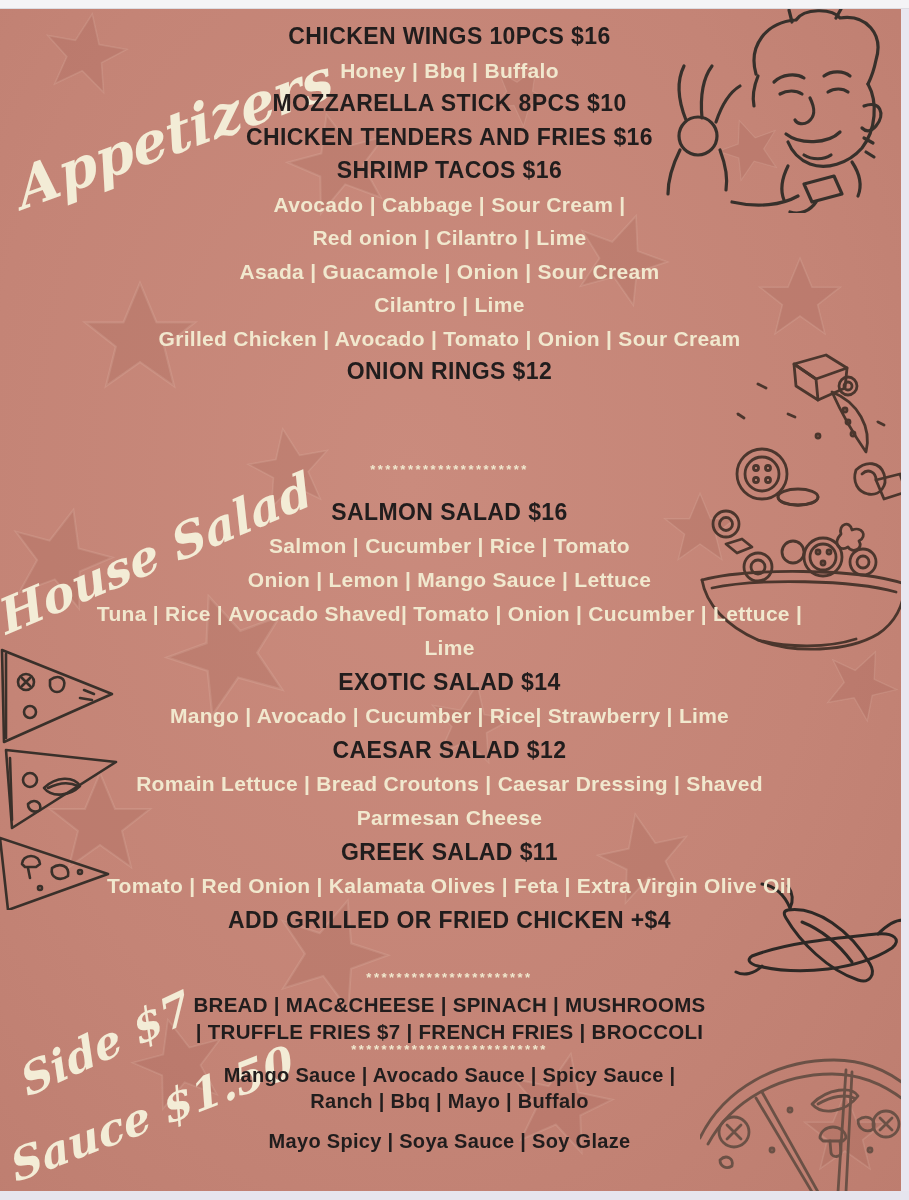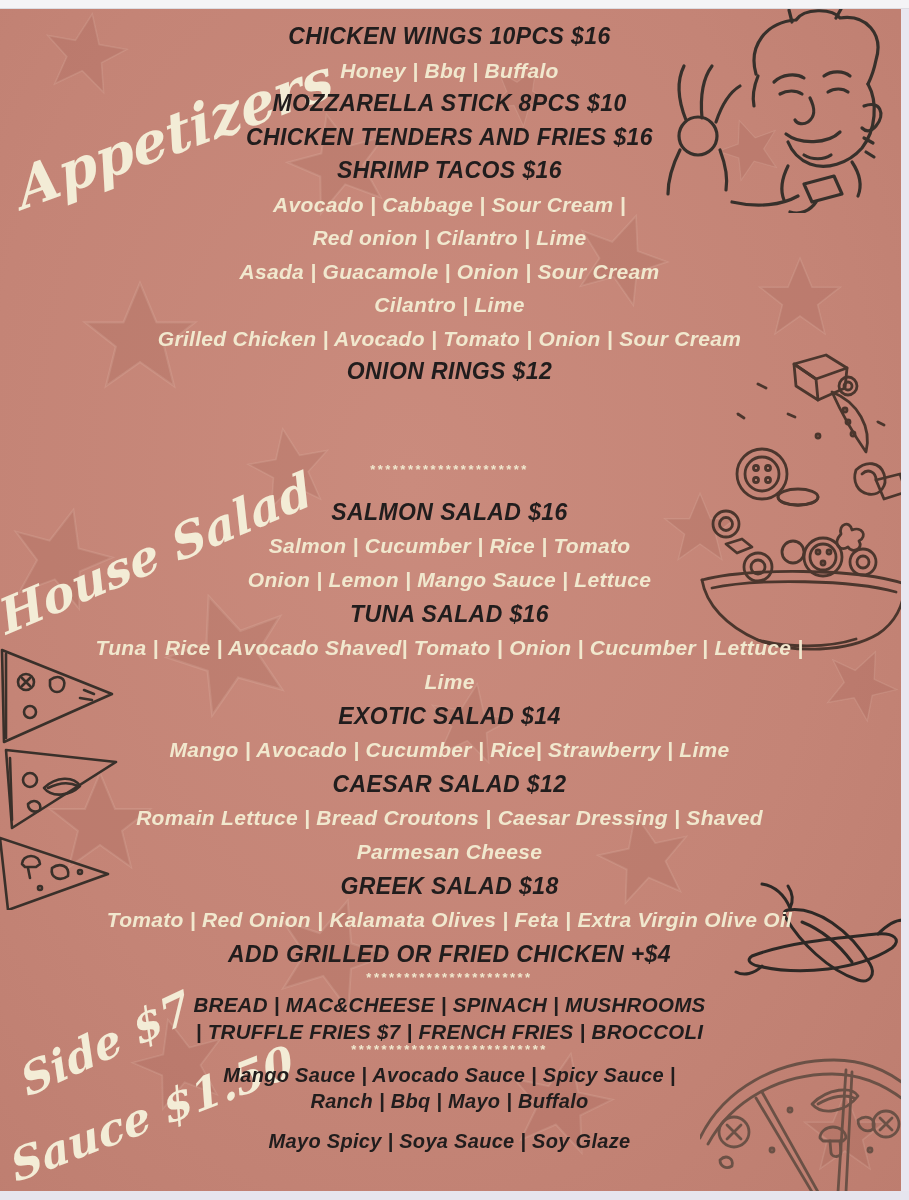--- a/index.html
+++ b/index.html
@@ -9,21 +9,21 @@
     background:#c6877a;
     background:radial-gradient(ellipse at 45% 40%, #ca8b7d 0%, #c48476 60%, #bd7d6f 100%);
     font-family:"Liberation Sans","DejaVu Sans",sans-serif;
   }
   .frame-top { position:absolute; left:0; top:0; width:909px; height:9px; background:#f4f4f6; border-bottom:1px solid #dddde2; }
   .frame-bottom { position:absolute; left:0; bottom:0; width:909px; height:9px; background:#e6e5ee; }
   .frame-right { position:absolute; right:0; top:9px; width:8px; height:1182px; background:#e9e7f0; }
 
   .stars { position:absolute; left:0; top:0; width:909px; height:1200px; pointer-events:none; }
 
-  .menu-col { position:absolute; left:0; right:10px; text-align:center;font-style:italic; }
+  .menu-col { position:absolute; left:0; right:10px; text-align:center; }
   .line { display:block; }
 
   .app-block .line { line-height:33.5px; }
   .salad-block .line { line-height:34px; }
 
   .item {
     color:#211d1d; font-weight:700; font-size:23px; letter-spacing:.4px;
   }
   .detail {
     color:#f1e8ce; font-weight:700; font-size:21px; letter-spacing:.3px;
@@ -241,29 +241,28 @@
     <span class="line detail">Grilled Chicken | Avocado | Tomato | Onion | Sour Cream</span>
     <span class="line item">ONION RINGS $12</span>
   </div>
 
   <div class="sep" style="top:462px;">*********************</div>
 
   <div class="menu-col salad-block" style="top:495px;">
     <span class="line item">SALMON SALAD $16</span>
     <span class="line detail">Salmon | Cucumber | Rice | Tomato</span>
     <span class="line detail">Onion | Lemon | Mango Sauce | Lettuce</span>
-    <span class="line item">TUNA SALAD $16</span>
     <span class="line detail">Tuna | Rice | Avocado Shaved| Tomato | Onion | Cucumber | Lettuce |</span>
     <span class="line detail">Lime</span>
     <span class="line item">EXOTIC SALAD $14</span>
     <span class="line detail">Mango | Avocado | Cucumber | Rice| Strawberry | Lime</span>
     <span class="line item">CAESAR SALAD $12</span>
     <span class="line detail">Romain Lettuce | Bread Croutons | Caesar Dressing | Shaved</span>
     <span class="line detail">Parmesan Cheese</span>
-    <span class="line item">GREEK SALAD $18</span>
+    <span class="line item">GREEK SALAD $11</span>
     <span class="line detail">Tomato | Red Onion | Kalamata Olives | Feta | Extra Virgin Olive Oil</span>
     <span class="line item">ADD GRILLED OR FRIED CHICKEN  +$4</span>
   </div>
 
   <div class="sep" style="top:970px;">**********************</div>
 
   <div class="menu-col side-block" style="top:992px;">
     <span class="line">BREAD | MAC&amp;CHEESE | SPINACH | MUSHROOMS</span>
     <span class="line">| TRUFFLE FRIES $7 | FRENCH FRIES | BROCCOLI</span>
   </div>

